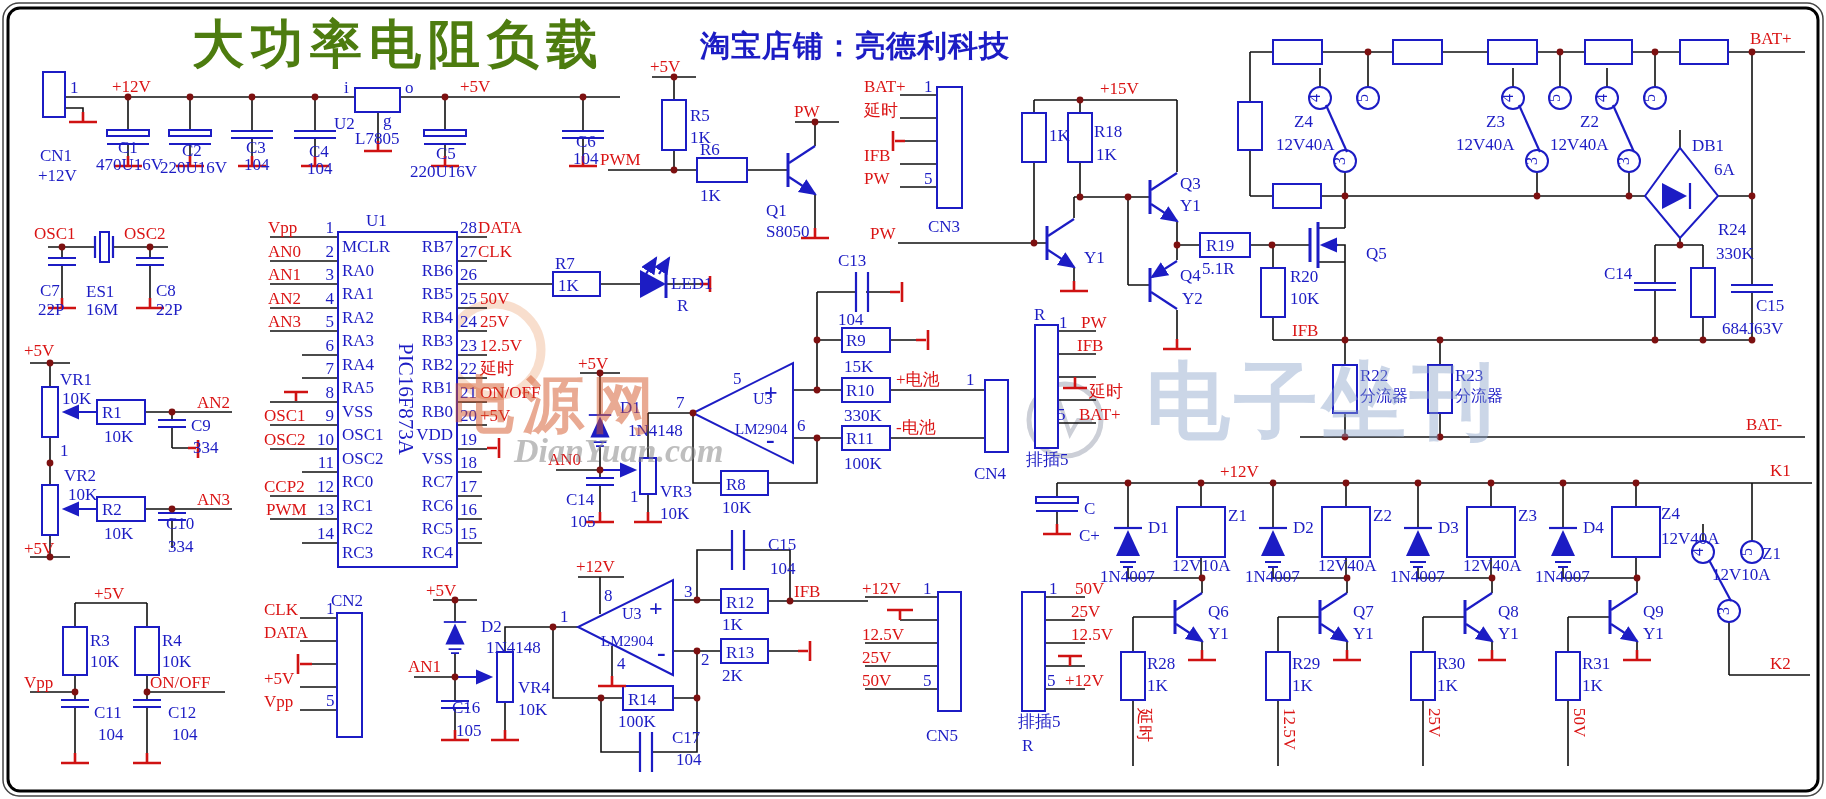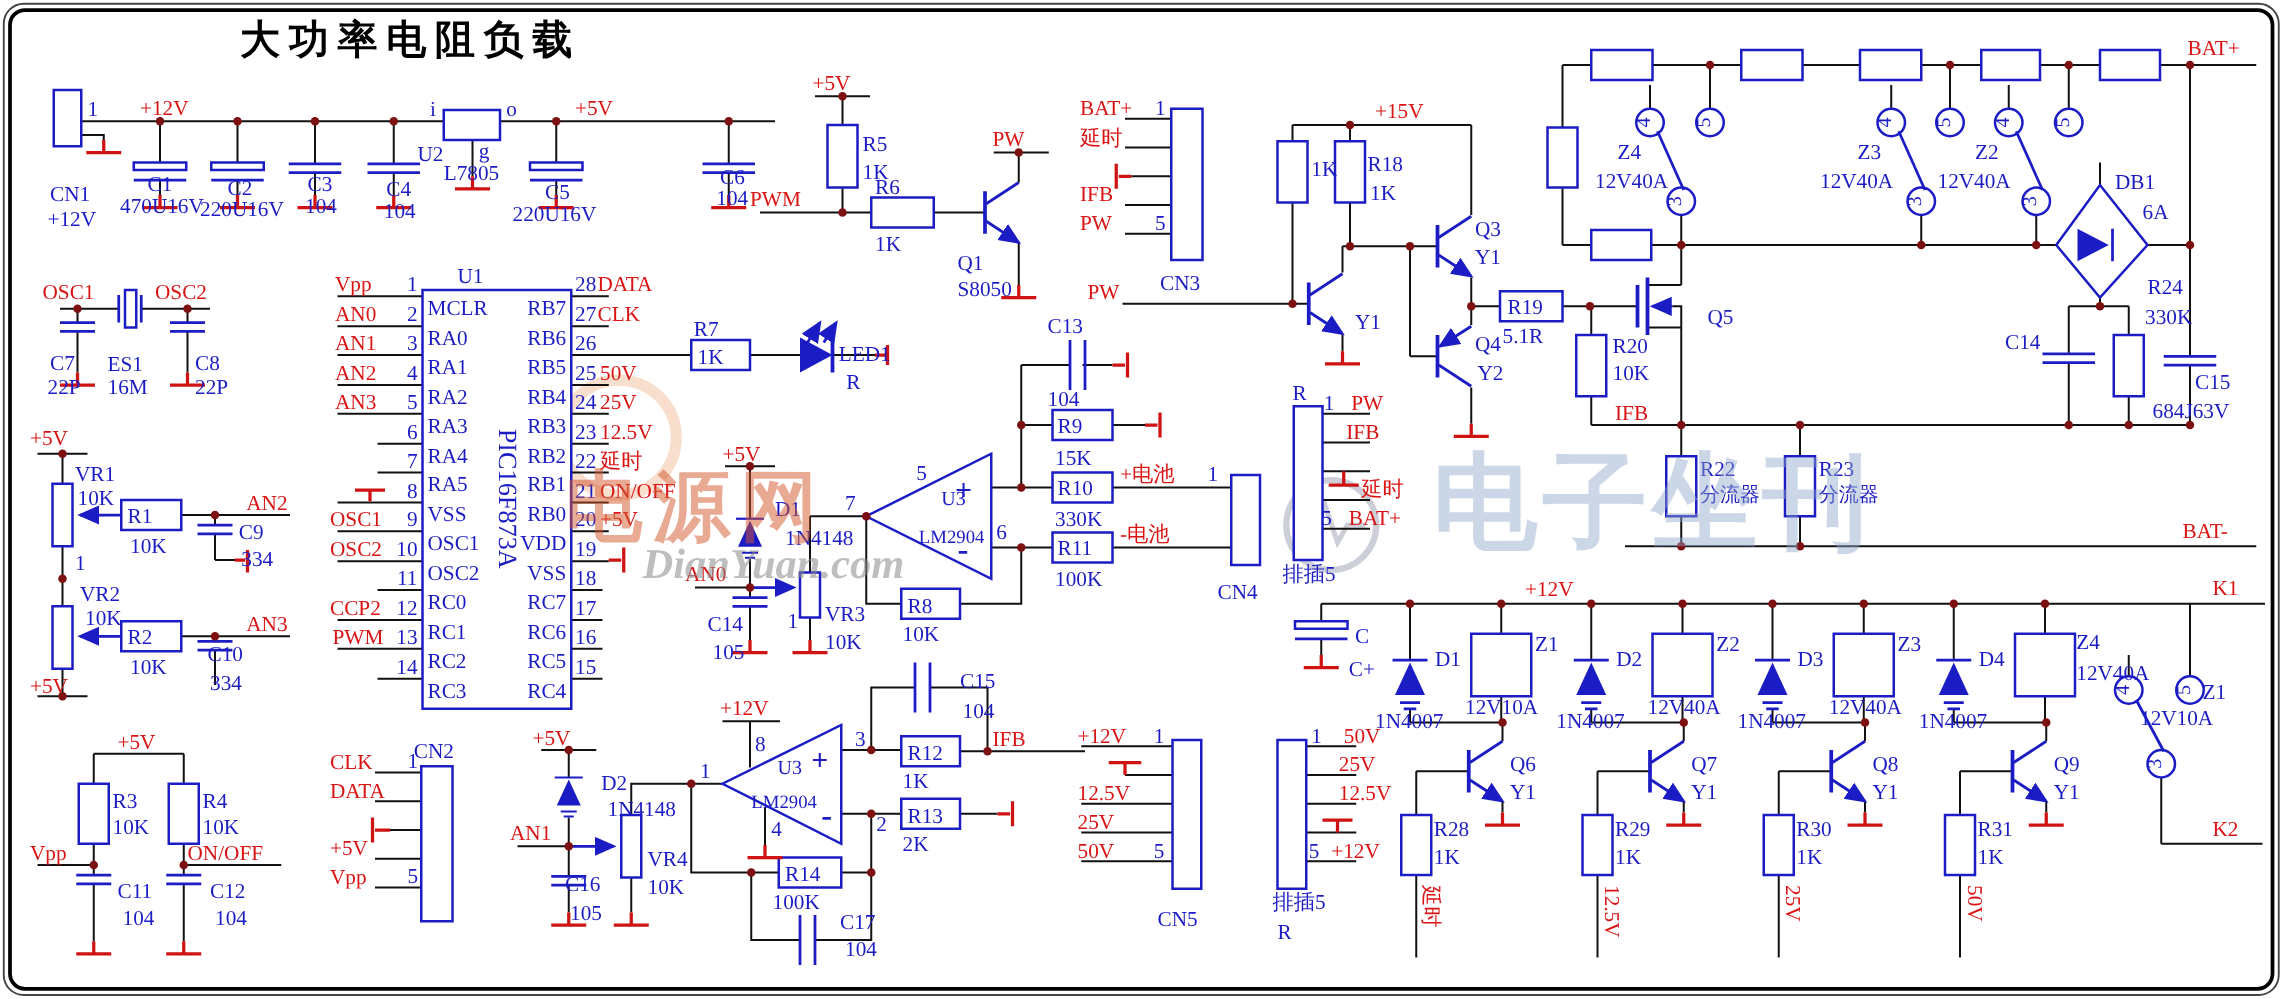--- a/index.html
+++ b/index.html
@@ -10,21 +10,21 @@
   .c-wmO{fill:#d4572a;opacity:.5}.c-wmG{fill:#8a8a8a;opacity:.55}.c-wmB{fill:#8ea6cc;opacity:.45}
   .w{stroke:#111;stroke-width:1.6;fill:none}
   .cb{stroke:#1c1cc4;stroke-width:2;fill:#fff}
   .cb2{stroke:#1c1cc4;stroke-width:2.2;fill:none}
   .cb3{stroke:#1c1cc4;stroke-width:3;fill:none}
   .cbf{fill:#1c1cc4;stroke:none}
   .rg{stroke:#cf1212;stroke-width:2.6;fill:none}
   .bord1{fill:none;stroke:#444;stroke-width:1.5}
   .bord2{fill:none;stroke:#000;stroke-width:3}
   .hdr{position:absolute;white-space:nowrap;pointer-events:none}
-  .title{left:192px;top:10px;font-size:32px;font-weight:bold;color:#000000;letter-spacing:7px}
+  .title{left:192px;top:10px;font-size:52px;font-weight:bold;color:#4d7c0f;letter-spacing:7px}
   .shop{left:700px;top:26px;font-size:30px;font-weight:bold;color:#1c1cc4;letter-spacing:1px}
 </style>
 <title>大功率电阻负载</title></head>
 <body>
 
 <div class="stage">
 <svg id="sch" width="1826" height="799" viewBox="0 0 1826 799">
   <defs>
     <marker id="ab" markerWidth="10" markerHeight="9" refX="7" refY="3.5" orient="auto">
       <path d="M0,0 L8,3.5 L0,7 Z" fill="#1c1cc4"></path>
@@ -651,13 +651,14 @@
         <text x="1703" y="552" class="c-b" text-anchor="middle" transform="rotate(-90 1703 552)" style="font-size: 16px;">4</text>
         <text x="1752" y="552" class="c-b" text-anchor="middle" transform="rotate(-90 1752 552)" style="font-size: 16px;">5</text>
         <text x="1729" y="611" class="c-b" text-anchor="middle" transform="rotate(-90 1729 611)" style="font-size: 16px;">3</text>
         <text x="452" y="426" class="c-wmO" style="font-size: 62px; font-weight: bold; letter-spacing: 8px;">电源网</text>
         <text x="514" y="462" class="c-wmG" style="font-size: 34px; font-weight: bold; font-style: italic;">DianYuan.com</text>
         <text x="1146" y="430" class="c-wmB" style="font-size: 84px; font-weight: bold; letter-spacing: 4px;">电子坐刊</text>
       </g>
 </svg>
 
 <div class="hdr title">大功率电阻负载</div>
+<div class="hdr shop">淘宝店铺：亮德利科技</div>
 </div>
 
 </body></html>

